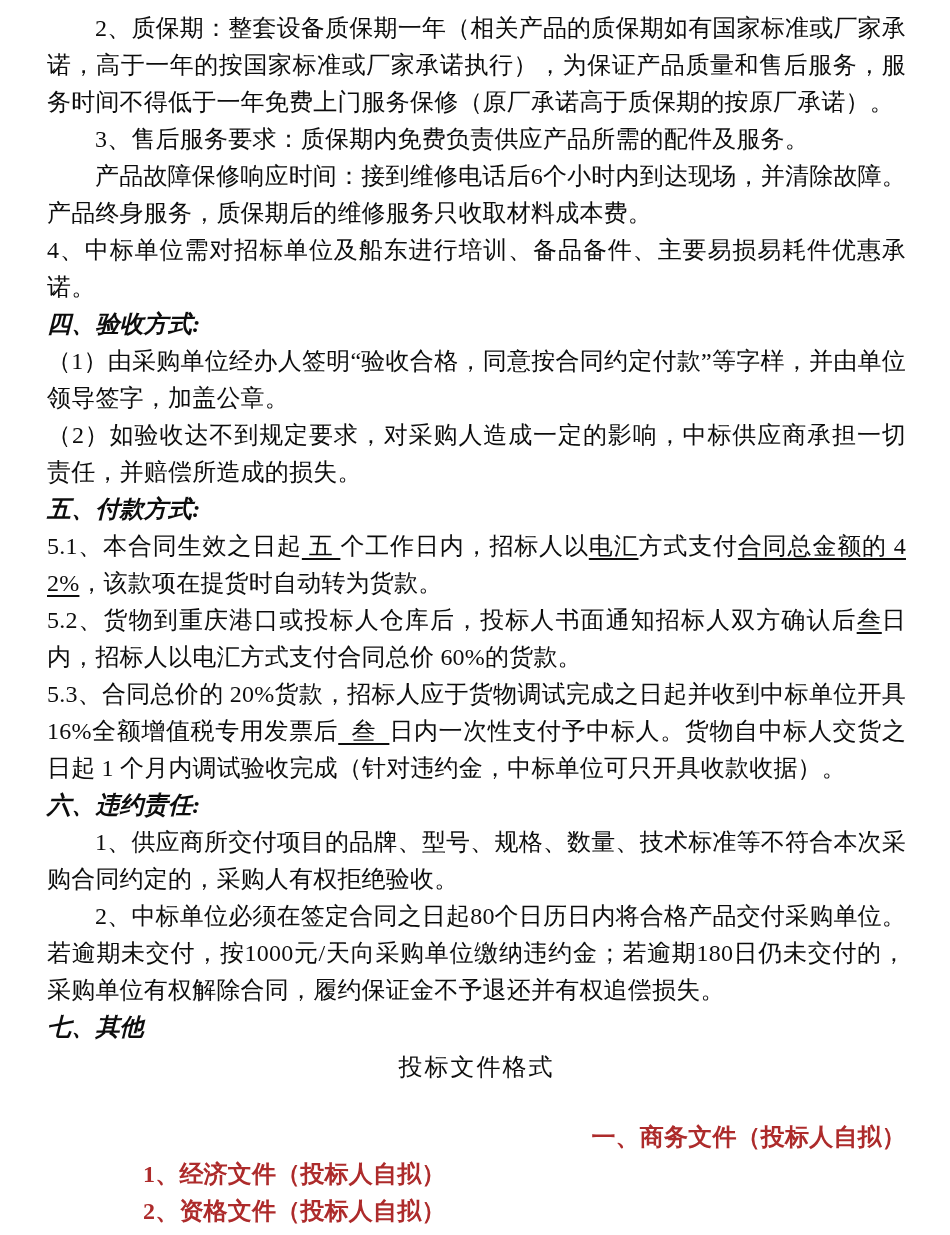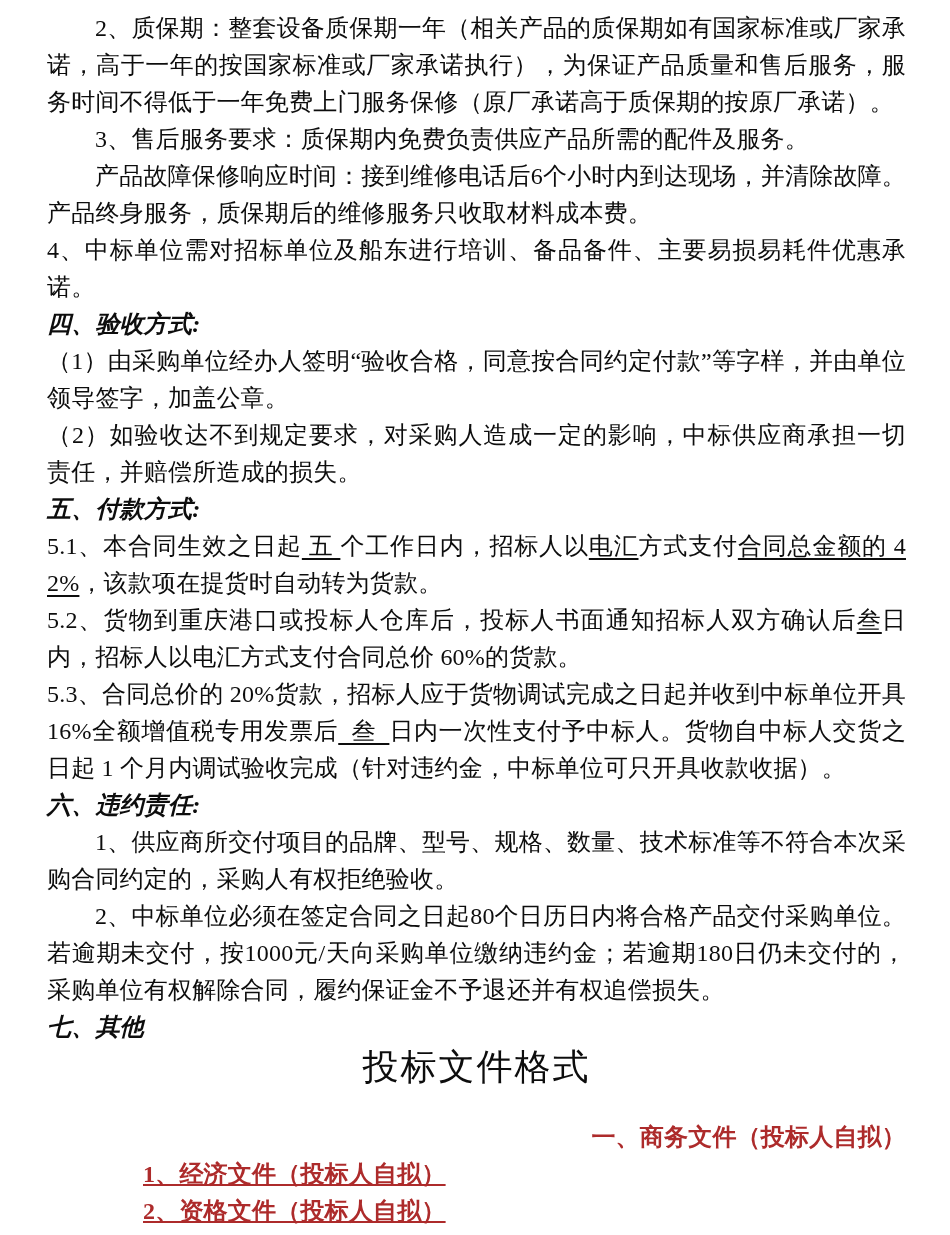--- a/index.html
+++ b/index.html
@@ -30,39 +30,38 @@
     margin: 0;
     font-size: 24px;
     line-height: 37px;
     text-align: justify;
     letter-spacing: 0.2px;
     word-break: break-all;
   }
   p.para.indent { text-indent: 2em; }
   p.para.heading { font-weight: bold; text-align: left; font-style: italic; }
   p.para.title {
-    font-size: 36px;
+    font-size: 24px;
     line-height: 42px;
     text-align: center;
     font-weight: normal;
     letter-spacing: 2px;
   }
   p.para.red1 {
     color: var(--red);
     font-weight: bold;
     margin-left: 2em;
     text-align: right;
     margin-top: 31px;
   }
   p.para.red2 {
     color: var(--red);
     font-weight: bold;
     margin-left: 4em;
     text-align: left;
-    text-decoration: underline;
   }
   span.u {
     text-decoration: underline;
     text-underline-offset: 4px;
   }
 </style>
 </head>
 <body>
 
 <div class="page">

